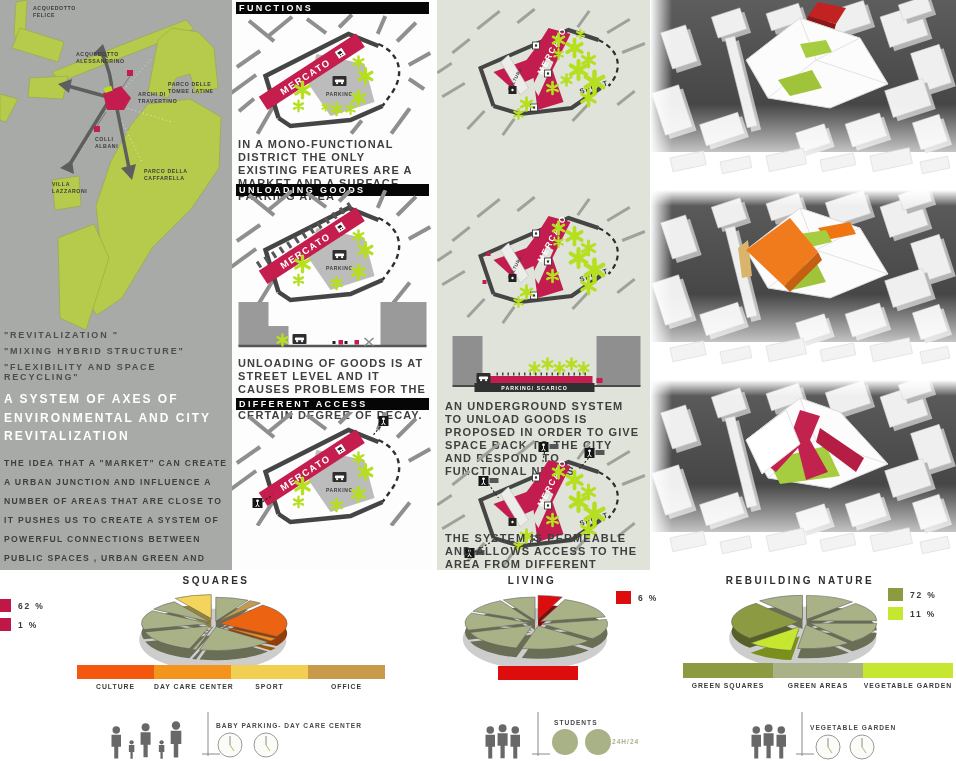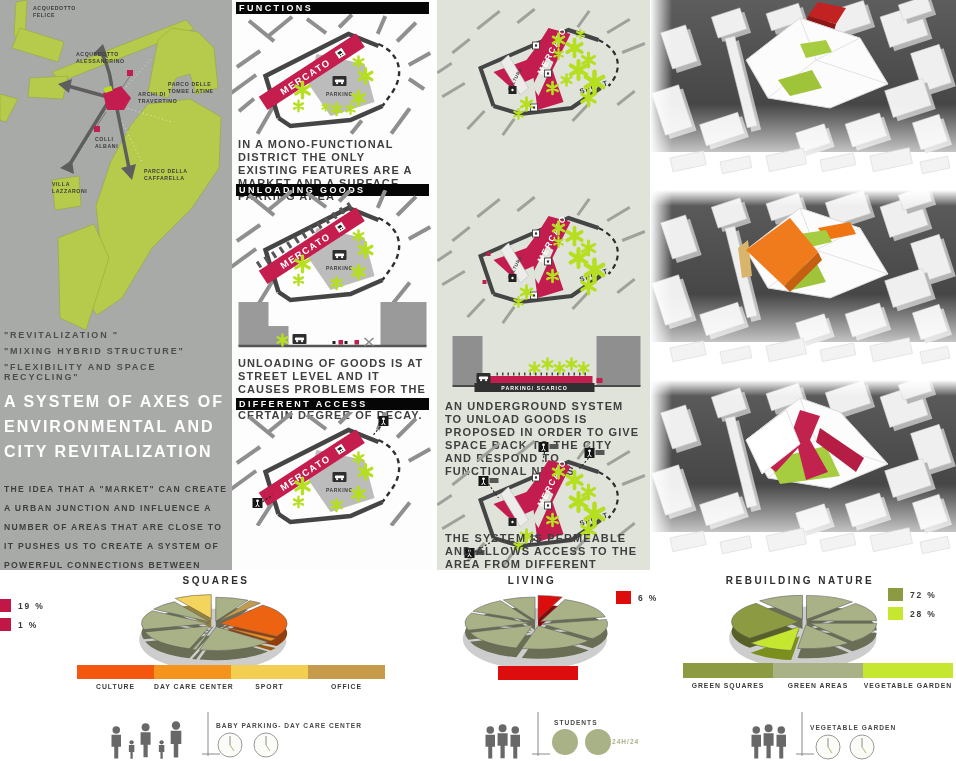--- a/index.html
+++ b/index.html
@@ -4,21 +4,21 @@
 <style>
   html,body{margin:0;padding:0;background:#fff;}
   #board{position:relative;width:956px;height:761px;overflow:hidden;background:#fff;
          font-family:"Liberation Sans",sans-serif;}
   
   #left-col{position:absolute;left:0;top:0;width:232px;height:570px;background:#a8aaa7;}
   #map-svg{position:absolute;left:0;top:0;}
   .maplbl{font-size:5.2px;font-weight:bold;fill:#3c3c3c;letter-spacing:.6px;}
   #left-text{position:absolute;left:4px;top:330px;width:224px;}
   .quote{margin:0 0 6px 0;font-size:9px;font-weight:bold;color:#4d4d4d;letter-spacing:1.8px;}
-  #manifesto-title{margin:8px 0 16px 0;font-size:16px;font-weight:bold;color:#fff;
+  #manifesto-title{margin:8px 0 8px 0;font-size:12px;font-weight:bold;color:#fff;
                    letter-spacing:2px;line-height:1.55;}
   #manifesto-body{margin:0;font-size:8.6px;font-weight:bold;color:#3f3f3f;
                   letter-spacing:1.3px;line-height:19px;}
   
   #col2{position:absolute;left:232px;top:0;width:201px;height:570px;background:#fdfdfd;}
   #col3{position:absolute;left:437px;top:0;width:213px;height:570px;background:#dfe3da;}
   .hdr{position:absolute;left:4px;width:190px;height:12px;background:#060606;color:#fff;
        font-size:9px;font-weight:bold;letter-spacing:2.4px;line-height:12px;padding-left:3px;}
   .cap{position:absolute;font-size:11px;font-weight:bold;color:#3f3f3f;
        letter-spacing:1.1px;line-height:13px;}
@@ -676,21 +676,21 @@
         <path d="M101.08618161583404,49.45247937235919 L19.72519608102901,56.913175987304825 A84,30 0 0 1 30.162635873664783,33.37767552298929 Z" fill="#a9b287" stroke="#5d5d5d" stroke-width=".7"></path>
         <path d="M114.91381838416596,49.45247937235919 L168.4574335230559,26.33708208908552 A84,30 0 0 1 185.83736412633522,65.52728322172909 Z" fill="#ec6411" stroke="#5d5d5d" stroke-width=".7"></path>
         <path d="M113.66311896062463,52.057248383023655 L184.58666470279388,68.13205223239356 A84,30 0 0 1 178.38623135379092,71.17996807548434 Z" fill="#f0911c" stroke="#5d5d5d" stroke-width=".7"></path>
         <path d="M102.89721960805012,52.39591487075041 L76.93979208055453,80.92761035960501 A84,30 0 0 1 21.536234073245097,59.85661148569604 Z" fill="#a9b287" stroke="#5d5d5d" stroke-width=".7"></path>
         <path d="M110.16311896062463,53.32869780703304 L174.88623135379092,72.45141749949373 A84,30 0 0 1 89.27316843877682,82.38619264089198 Z" fill="#a9b287" stroke="#5d5d5d" stroke-width=".7"></path>
         <path d="M106.0470622577254,53.3610278998693 L85.15711173587759,82.41852273372822 A84,30 0 0 1 80.0896347302298,81.89272338872391 Z" fill="#a9b287" stroke="#5d5d5d" stroke-width=".7"></path>
       </svg>
     <div class="legend" style="left:-4px;top:26px">
       <div class="lrow">
           <span class="sw" style="background: rgb(193, 23, 71);"></span>
-          <span class="ltx">19 %</span>
+          <span class="ltx">62 %</span>
         </div>
       <div class="lrow">
           <span class="sw" style="background: rgb(193, 23, 71);"></span>
           <span class="ltx">1 %</span>
         </div>
     </div>
     <div class="pbar" style="left:77px;top:95px;width:308px;height:14px">
       <span style="width: 77px; background: rgb(244, 87, 14);"></span>
       <span style="width: 77px; background: rgb(245, 148, 29);"></span>
       <span style="width: 77px; background: rgb(242, 207, 82);"></span>
@@ -751,21 +751,21 @@
         <path d="M102.09812350338589,55.79154240722439 L91.57013188398433,85.55498344665872 A84,30 0 0 1 40.864758799987314,76.32795558508505 Z" fill="#c6e72f" stroke="#5d5d5d" stroke-width=".7"></path>
         <path d="M109.9529377422746,53.3610278998693 L163.49655288116452,76.47642518314298 A84,30 0 0 1 99.42494612287304,83.12446893930363 Z" fill="#a9b287" stroke="#5d5d5d" stroke-width=".7"></path>
       </svg>
     <div class="legend" style="left:888px;top:15px">
       <div class="lrow">
           <span class="sw" style="background: rgb(140, 155, 65);"></span>
           <span class="ltx">72 %</span>
         </div>
       <div class="lrow">
           <span class="sw" style="background: rgb(198, 231, 47);"></span>
-          <span class="ltx">28 %</span>
+          <span class="ltx">11 %</span>
         </div>
     </div>
     <div class="pbar" style="left:683px;top:93px;width:270px;height:15px">
       <span style="width: 90px; background: rgb(140, 155, 65);"></span>
       <span style="width: 90px; background: rgb(169, 178, 135);"></span>
       <span style="width: 90px; background: rgb(198, 231, 47);"></span>
     </div>
     <div class="pbl" style="left:683px;top:112px;width:270px">
       <span style="width:90px">GREEN SQUARES</span>
       <span style="width:90px">GREEN AREAS</span>

